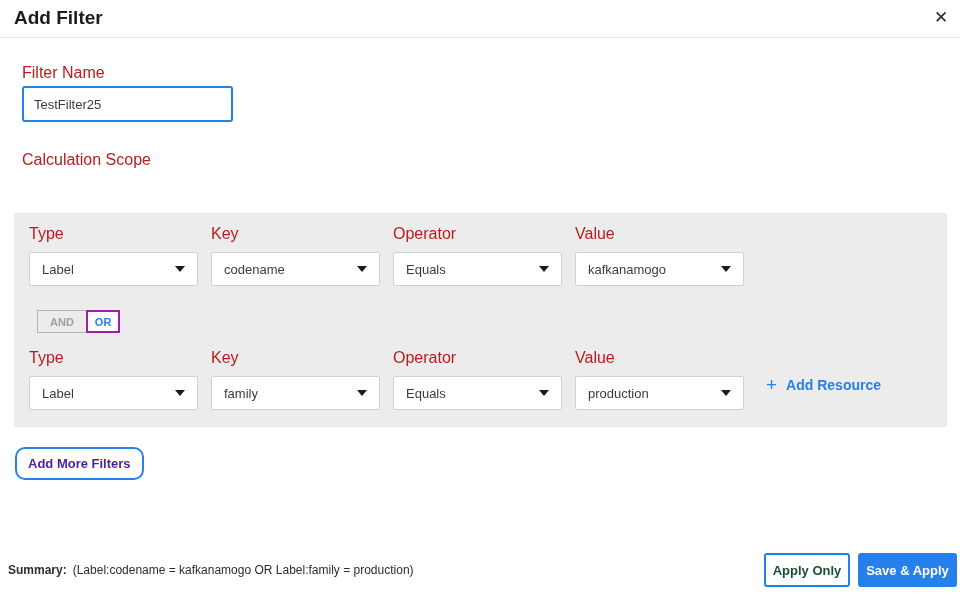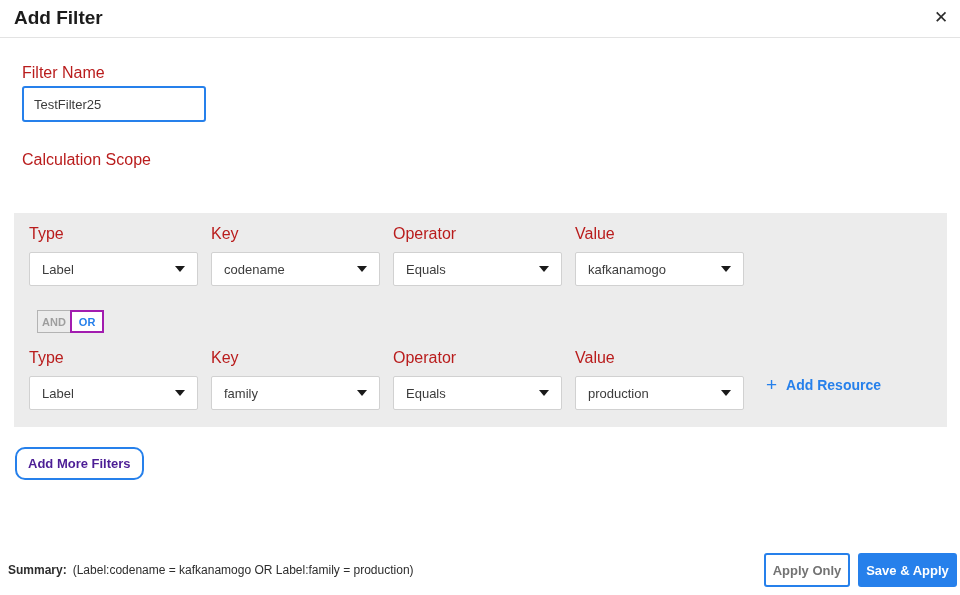--- a/index.html
+++ b/index.html
@@ -11,21 +11,21 @@
   .hdr-title { position:absolute; left:14px; top:7px; font-size:19px; font-weight:bold; color:#1c1c1c; }
   .close-btn { position:absolute; right:8px; top:7px; width:22px; height:22px;
     font-size:17px; line-height:22px; text-align:center; color:#2c2c2c; cursor:pointer; }
   .hdr-rule { position:absolute; left:0; top:37px; width:960px; height:1px; background:#e3e3e3; }
 
   
   .flabel { font-size:16px; color:#b91c1c; }
 
   
   .fn-label { position:absolute; left:22px; top:64px; }
-  .fn-input { position:absolute; left:22px; top:86px; width:184px; height:36px;
+  .fn-input { position:absolute; left:22px; top:86px; width:211px; height:36px;
     border:2px solid #2680eb; border-radius:3px; background:#fff; padding:0 10px;
     font-family:"Liberation Sans", sans-serif; font-size:13px; color:#3c3c3c; outline:none; }
 
   
   .cs-label { position:absolute; left:22px; top:151px; }
   .radio-row { position:absolute; left:22px; top:176px; display:flex; align-items:center; }
   .radio-opt { display:flex; align-items:center; margin-right:20px; cursor:pointer; }
   .radio-circle { width:18px; height:18px; border-radius:50%; border:2px solid #6e6e6e;
     background:#fff; margin-right:13px; position:relative; flex:none; }
   .radio-circle.sel { border-color:#2680eb; }
@@ -40,42 +40,42 @@
   .dropdown { width:169px; height:34px; background:#fff; border:1px solid #d1d1d1; border-radius:2px;
     display:flex; align-items:center; justify-content:space-between; padding:0 12px; cursor:pointer;gap:35px; }
   .dd-text { font-size:13px; color:#3c3c3c; }
   .caret { width:0; height:0; border-left:5px solid transparent; border-right:5px solid transparent;
     border-top:6px solid #1a1a1a; flex:none; }
   .r1 { top:12px; } .r2 { top:136px; }
   .c1 { left:15px; } .c2 { left:197px; } .c3 { left:379px; } .c4 { left:561px; }
 
   
   .logic-toggle { position:absolute; left:23px; top:97px; display:flex; height:23px; }
-  .tog { font-size:11px; font-weight:bold; display:flex; align-items:center; padding:0 4px;
+  .tog { font-size:11px; font-weight:bold; display:flex; align-items:center; padding:0 12px;
     height:23px; cursor:pointer; }
   .tog-and { border:1px solid #b3b3b3; color:#9e9e9e; background:transparent; }
   .tog-or { border:2px solid #a21caf; color:#2680eb; background:#fff; margin-left:-1px; padding:0 7px; }
 
   
   .add-cond { position:absolute; left:752px; top:162px; display:flex; align-items:center;
     color:#2680eb; cursor:pointer; }
   .plus-glyph { font-size:19px; font-weight:normal; margin-right:9px; line-height:19px; }
   .add-cond-text { font-size:14px; font-weight:bold; }
 
   
   .add-more-btn { position:absolute; left:15px; top:447px; height:33px; padding:0 11px;
     background:#fff; border:2px solid #2680eb; border-radius:10px; color:#4c1d95;
     font-family:"Liberation Sans", sans-serif; font-size:13px; font-weight:bold; cursor:pointer; }
 
   
   .summary { position:absolute; left:8px; top:563px; font-size:12px; color:#2d2d2d; }
   .summary b { margin-right:6px; }
   .btn { position:absolute; top:553px; height:34px; border-radius:3px;
     font-family:"Liberation Sans", sans-serif; font-size:13px; font-weight:bold; cursor:pointer; }
-  .apply-only { left:764px; width:86px; background:#fff; border:2px solid #2680eb; color:#737373; }
+  .apply-only { left:764px; width:86px; background:#fff; border:2px solid #2680eb; color:#14532d; }
   .save-apply { left:858px; width:99px; background:#2680eb; border:2px solid #2680eb; color:#fff; }
 </style>
 </head>
 <body>
 
 <div class="modal">
 
   <div class="hdr-title">Add Filter</div>
   <div class="close-btn">✕</div>
   <div class="hdr-rule"></div>

